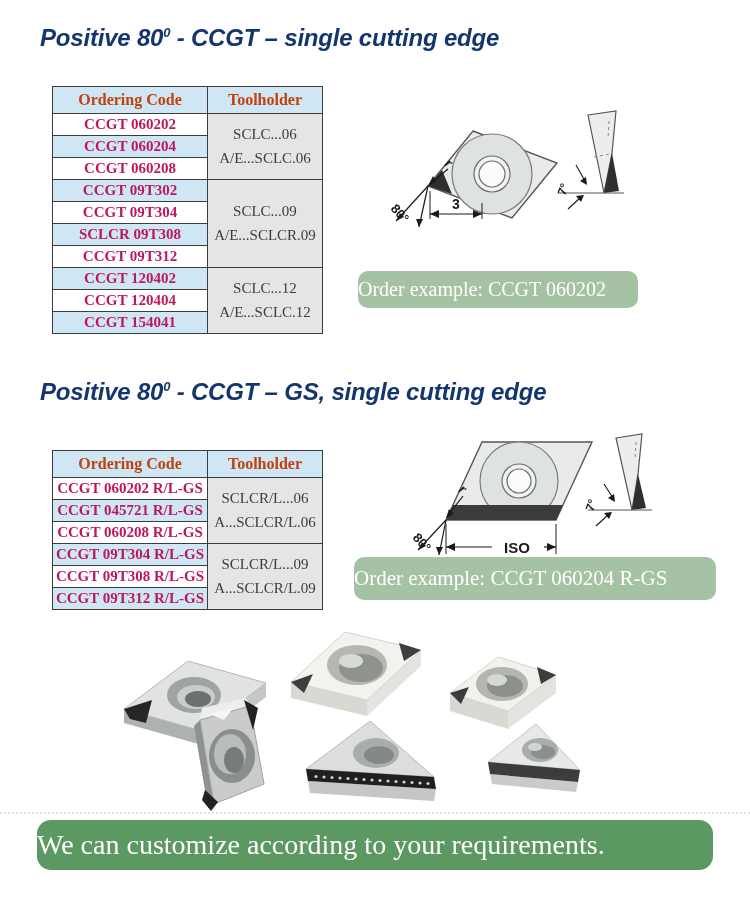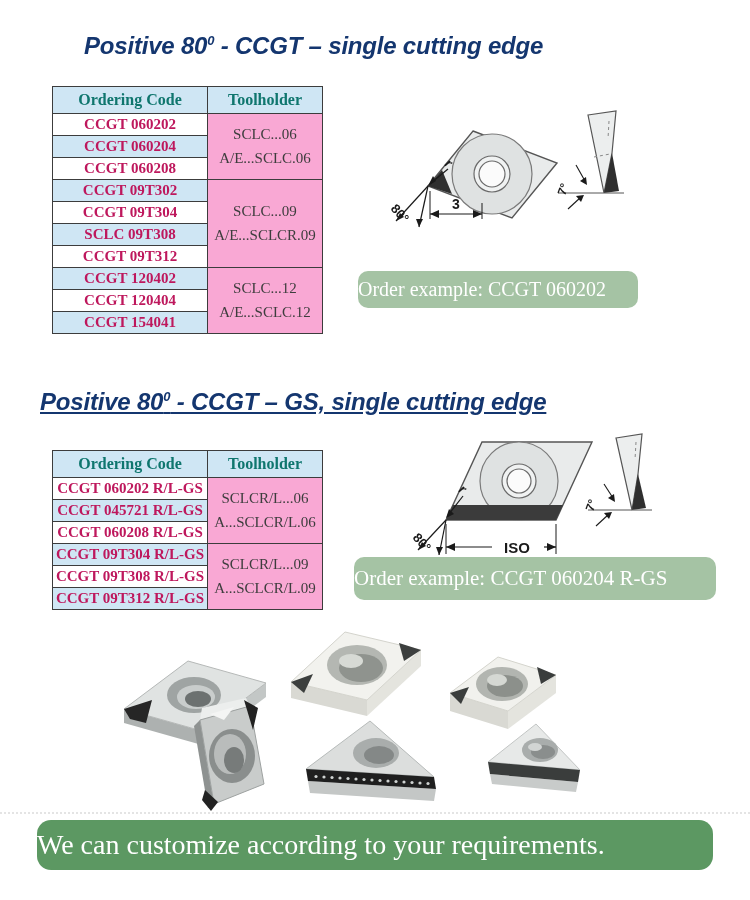--- a/index.html
+++ b/index.html
@@ -4,33 +4,33 @@
 <style>
   html,body { margin:0; padding:0; background:#ffffff; }
   .page { position:relative; width:750px; height:900px; background:#ffffff; overflow:hidden;
           font-family:"Liberation Serif", serif; }
 
   
   .sec-title { position:absolute; left:40px; font-family:"Liberation Sans", sans-serif;
                font-style:italic; font-weight:700; font-size:24px; color:#14366f;
                letter-spacing:-0.2px; white-space:nowrap; }
   .sec-title sup { font-size:13px; font-weight:700; }
-  .title1 { top:32px;margin-left:44px; }
-  .title2 { top:388px;text-decoration:underline; }
+  .title1 { top:24px; }
+  .title2 { top:378px; }
 
   
   .spec-table { position:absolute; border-collapse:collapse; table-layout:fixed;
                 font-family:"Liberation Serif", serif; }
   .table1 { left:52px; top:86px; }
   .table2 { left:52px; top:450px; }
   .spec-table th, .spec-table td { border:1px solid #3c3c3c; text-align:center; padding:0 2px; }
-  .spec-table th { background:#cfe6f4; color:#0f766e; font-size:16px; font-weight:700; height:26px; }
+  .spec-table th { background:#cfe6f4; color:#c2410c; font-size:16px; font-weight:700; height:26px; }
   .spec-table td.code { color:#be185d; font-weight:700; font-size:15px; height:21px; background:#ffffff; }
   .spec-table tbody tr:nth-child(even) td.code { background:#cfe6f4; }
-  .spec-table td.holder { background:#f9a8d4; color:#3d3d3d; font-size:15px; line-height:1.55; }
+  .spec-table td.holder { background:#e5e5e5; color:#3d3d3d; font-size:15px; line-height:1.55; }
 
   
   .banner { position:absolute; background:#a5c3a4; border-radius:10px; color:#ffffff;
             display:flex; align-items:center; 
             font-family:"Liberation Serif", serif; }
   .banner1 { left:358px; top:271px; width:280px; height:37px; font-size:20px; }
   .banner2 { left:354px; top:557px; width:362px; height:43px; font-size:21px; }
   .footer-banner { left:37px; top:820px; width:676px; height:50px; font-size:28px;
                    background:#5c9862; border-radius:14px; }
 
@@ -90,21 +90,21 @@
         <td class="code">CCGT 09T302</td>
         <td class="holder" rowspan="4">
           <div>SCLC...09</div>
           <div>A/E...SCLCR.09</div>
         </td>
       </tr>
       <tr>
           <td class="code">CCGT 09T304</td>
         </tr>
       <tr>
-          <td class="code">SCLC 09T308</td>
+          <td class="code">SCLCR 09T308</td>
         </tr>
       <tr>
           <td class="code">CCGT 09T312</td>
         </tr>
       <tr>
         <td class="code">CCGT 120402</td>
         <td class="holder" rowspan="3">
           <div>SCLC...12</div>
           <div>A/E...SCLC.12</div>
         </td>

